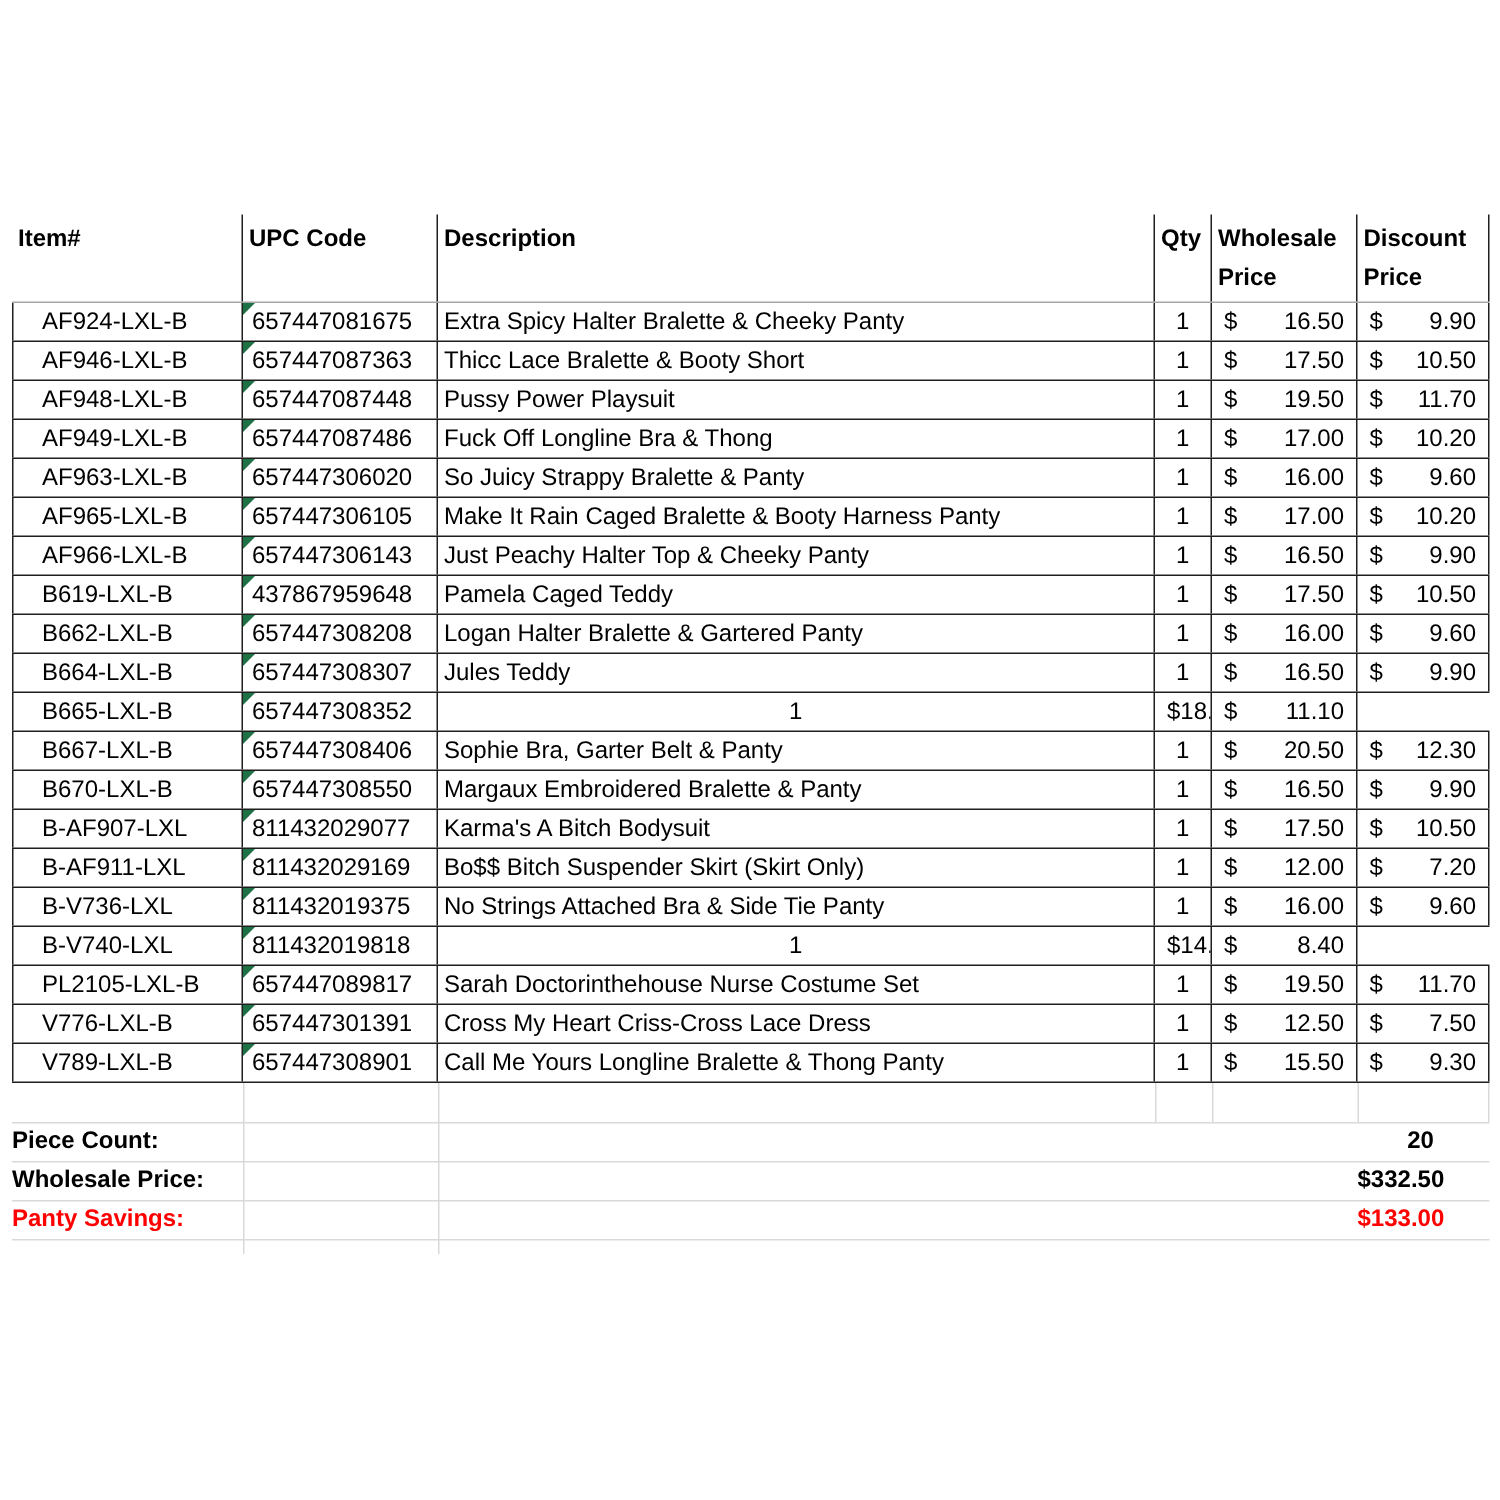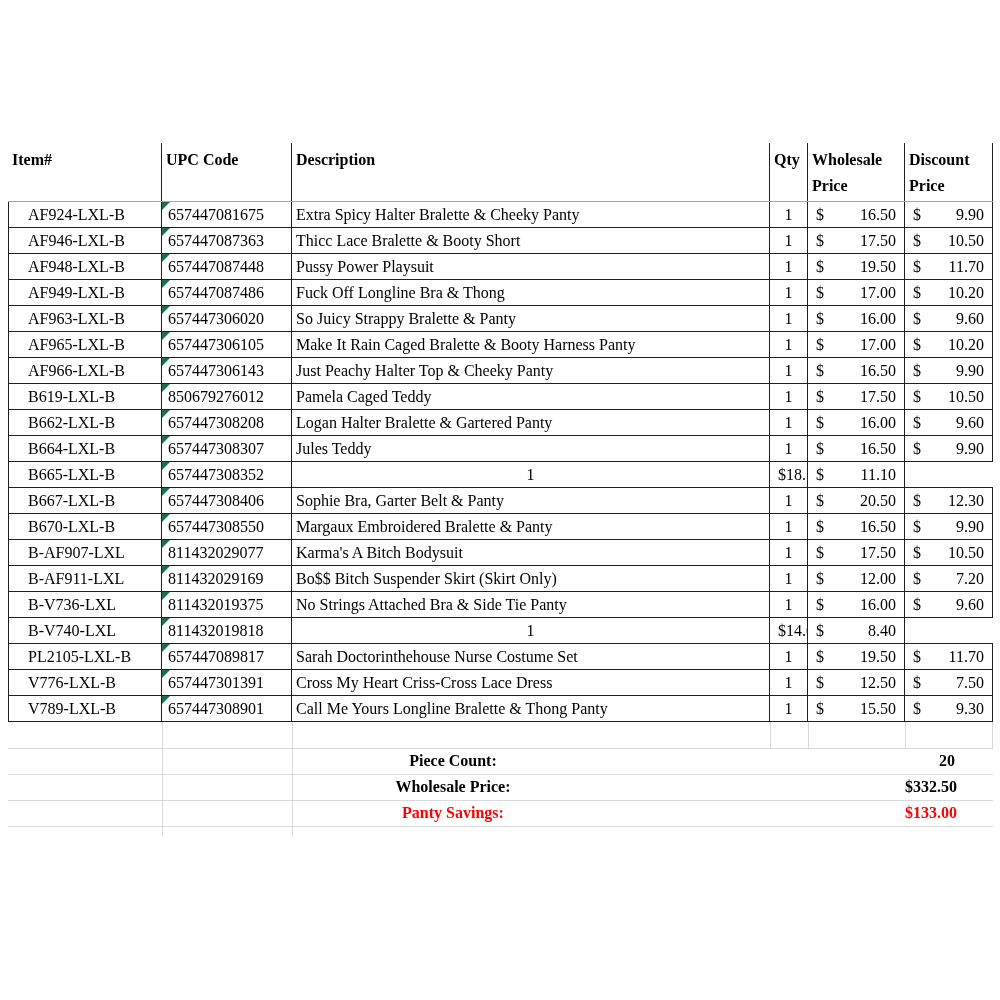--- a/index.html
+++ b/index.html
@@ -8,21 +8,21 @@
     --faint:#d9d9d9;
     --tri:#1E7145;
   }
   *{box-sizing:border-box;}
   html,body{margin:0;padding:0;background:#fff;}
   body{
     width:1000px;height:1000px;
     font-family:"Liberation Sans","DejaVu Sans",sans-serif;
     color:#000;
   }
-  .sheet{position:relative;width:1000px;height:836px;background:#fff;overflow:hidden;font-family:Liberation Serif, serif;}
+  .sheet{position:relative;width:1000px;height:836px;background:#fff;overflow:hidden;}
 
   
   .table{position:absolute;left:8px;top:143px;width:985px;}
   .grid-row{
     display:grid;
     grid-template-columns:154px 130px 478px 38px 97px 88px;
   }
   .thead{height:59px;border-bottom:1px solid var(--gray);}
   .thead .hcell{
     border-right:1px solid var(--dark);
@@ -50,21 +50,21 @@
   }
 
   
   .gl{position:absolute;background:var(--faint);}
   .gl-h{left:8px;width:985px;height:1px;}
   .gl-v{width:1px;}
 
   
   .summary{position:absolute;left:8px;top:748px;width:985px;}
   .srow{display:flex;height:26px;align-items:center;font-weight:bold;font-size:16px;}
-  .slabel{width:897px;text-align:center;padding-right:7px;}
+  .slabel{width:897px;text-align:left;padding-right:7px;}
   .svalue{width:88px;}
   .svalue.type-count{text-align:center;padding-right:4px;}
   .svalue.type-money{padding-right:10px;}
 </style>
 </head>
 <body>
 
 <div class="sheet">
 
   <div class="table">
@@ -200,21 +200,21 @@
     <div class="cell c-money">
       <span class="cur">$</span>
       <span class="amt">9.90</span>
     </div>
   </div>
 
   <div class="grid-row trow">
     <div class="cell c-item">B619-LXL-B</div>
     <div class="cell c-upc">
       <span class="tri"></span>
-      <span>850679276012</span>
+      <span>437867959648</span>
     </div>
     <div class="cell c-desc">Pamela Caged Teddy</div>
     <div class="cell c-qty">1</div>
     <div class="cell c-money">
       <span class="cur">$</span>
       <span class="amt">17.50</span>
     </div>
     <div class="cell c-money">
       <span class="cur">$</span>
       <span class="amt">10.50</span>

